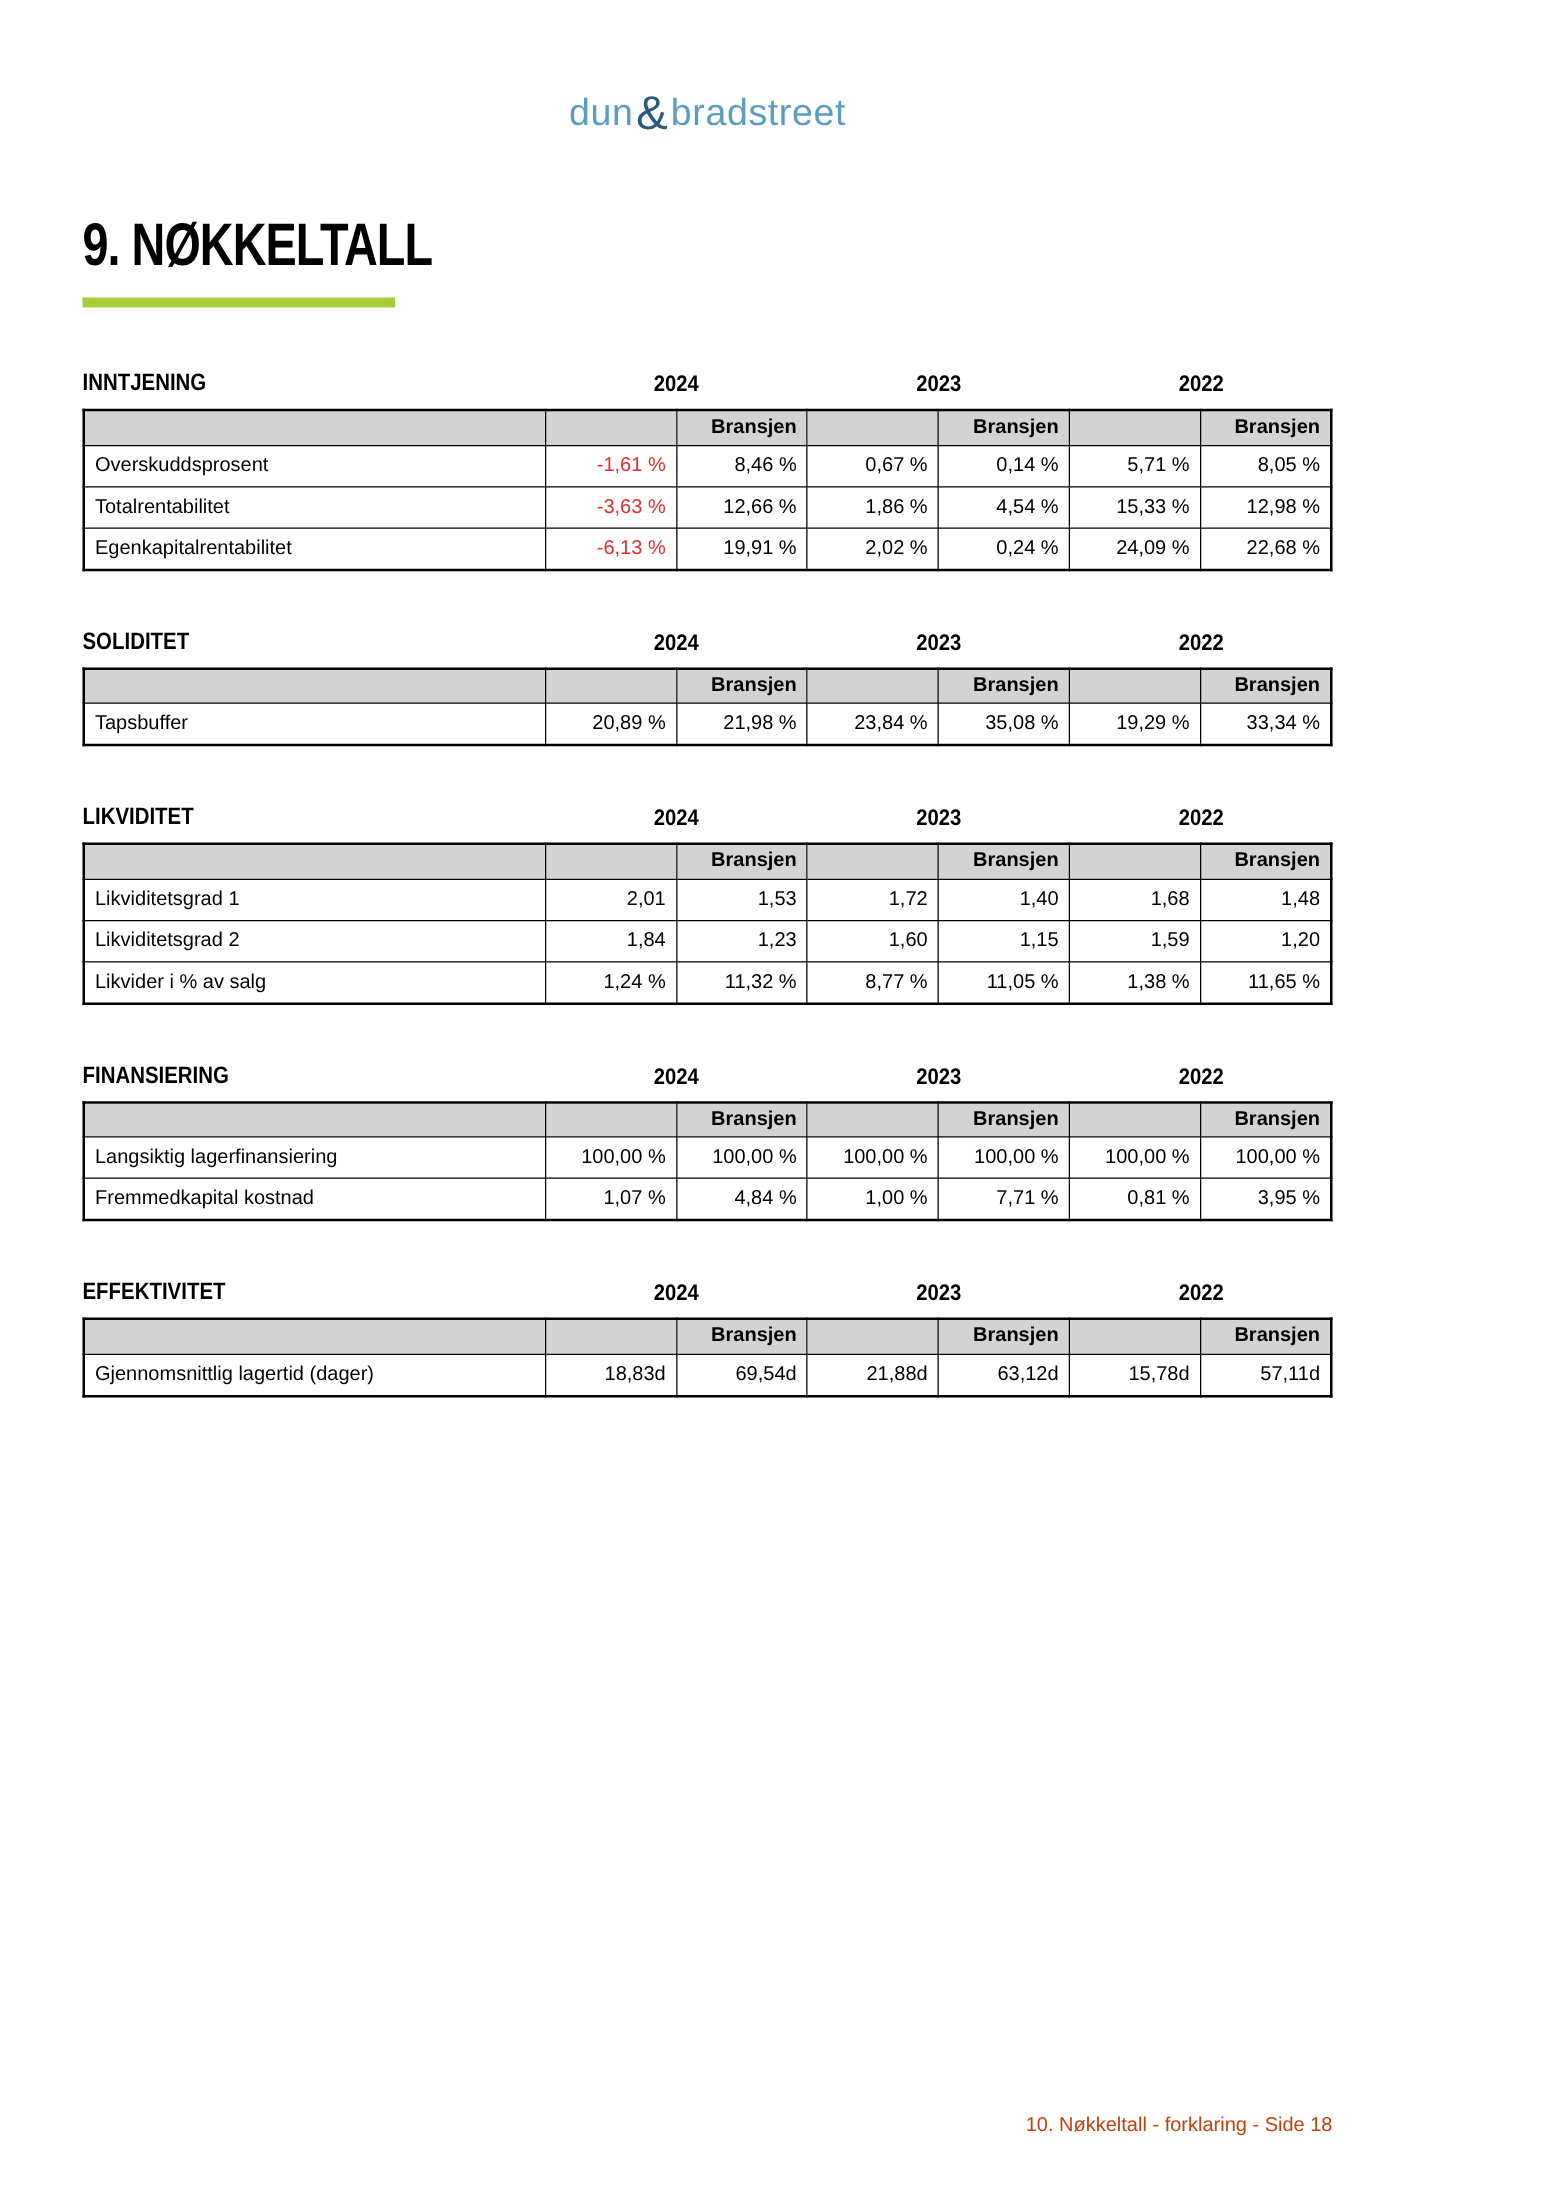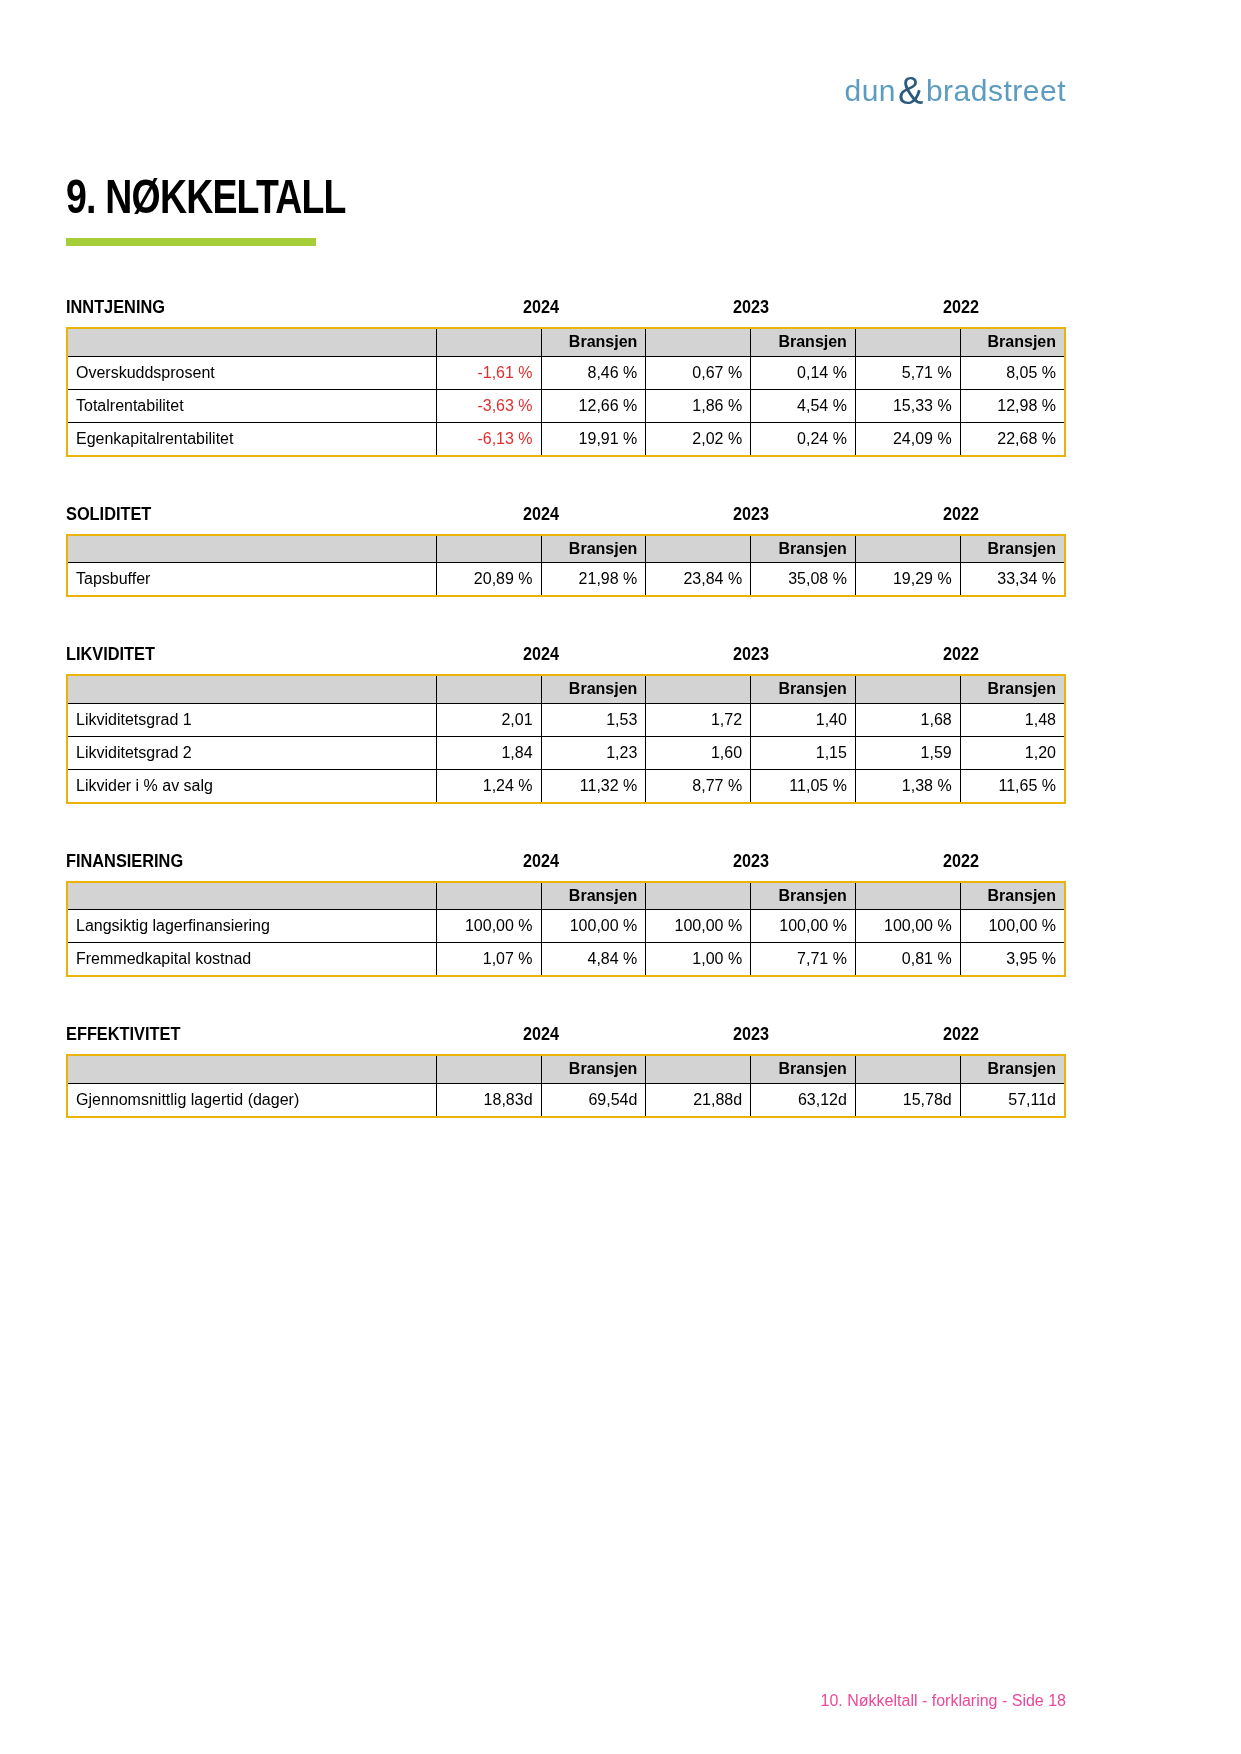--- a/index.html
+++ b/index.html
@@ -13,21 +13,21 @@
   html,body{margin:0;padding:0;}
   body{
     width:1241px;height:1754px;background:#ffffff;color:#000;
     font-family:"Liberation Sans", sans-serif;
     -webkit-font-smoothing:antialiased;
   }
   .page{position:relative;width:1241px;height:1754px;overflow:hidden;}
   .content{position:absolute;left:66px;top:0;width:1000px;height:1754px;}
 
   
-  .logo-row{padding-top:70px;text-align:right;}
+  .logo-row{padding-top:70px;text-align:center;}
   .logo{font-size:30px;letter-spacing:.5px;color:var(--logo-light);white-space:nowrap;}
   .logo .amp{color:var(--logo-dark);font-size:38px;font-weight:400;margin:0 2px;vertical-align:-3px;}
 
   
   h1.page-title{
     margin:60px 0 0 0;line-height:1;
     font-size:48px;font-weight:bold;letter-spacing:-1px;
     transform:scaleX(0.78);transform-origin:left center;white-space:nowrap;
   }
   .title-underline{margin-top:17px;width:250px;height:8px;background:var(--accent-green);}
@@ -39,37 +39,37 @@
   .section-title{
     display:inline-block;font-size:19px;font-weight:bold;
     transform:scaleX(0.86);transform-origin:left center;white-space:nowrap;
   }
   .year{
     position:absolute;top:1px;font-size:18px;font-weight:bold;
     transform:translateX(-50%) scaleX(0.9);white-space:nowrap;
   }
   .year-1{left:47.5%;} .year-2{left:68.5%;} .year-3{left:89.5%;}
 
-  table.kpi{width:100%;border-collapse:collapse;border:2px solid #eab308;table-layout:fixed;}
+  table.kpi{width:100%;border-collapse:collapse;border:2px solid #000000;table-layout:fixed;}
   col.c-lbl{width:37%;} col.c-val{width:10.5%;}
   table.kpi td{
     border:1px solid #000;font-size:16px;padding:7px 8px;
     overflow:hidden;white-space:nowrap;
   }
   tr.ghead td{
     background:var(--header-gray);font-weight:bold;text-align:right;
     padding:4px 8px;height:28px;
   }
   td.lbl{text-align:left;margin-left:20px;}
   td.num{text-align:right;}
   td.neg{color:var(--neg-red);}
 
   
   .footer{
-    position:absolute;right:0;bottom:44px;font-size:16px;color:#ec4899;
+    position:absolute;right:0;bottom:44px;font-size:16px;color:#c2410c;
   }
 </style>
 </head>
 <body>
 
 <div class="page">
   <div class="content">
 
     <div class="logo-row">
       <span class="logo"><span>dun</span><span class="amp">&amp;</span><span>bradstreet</span></span>

